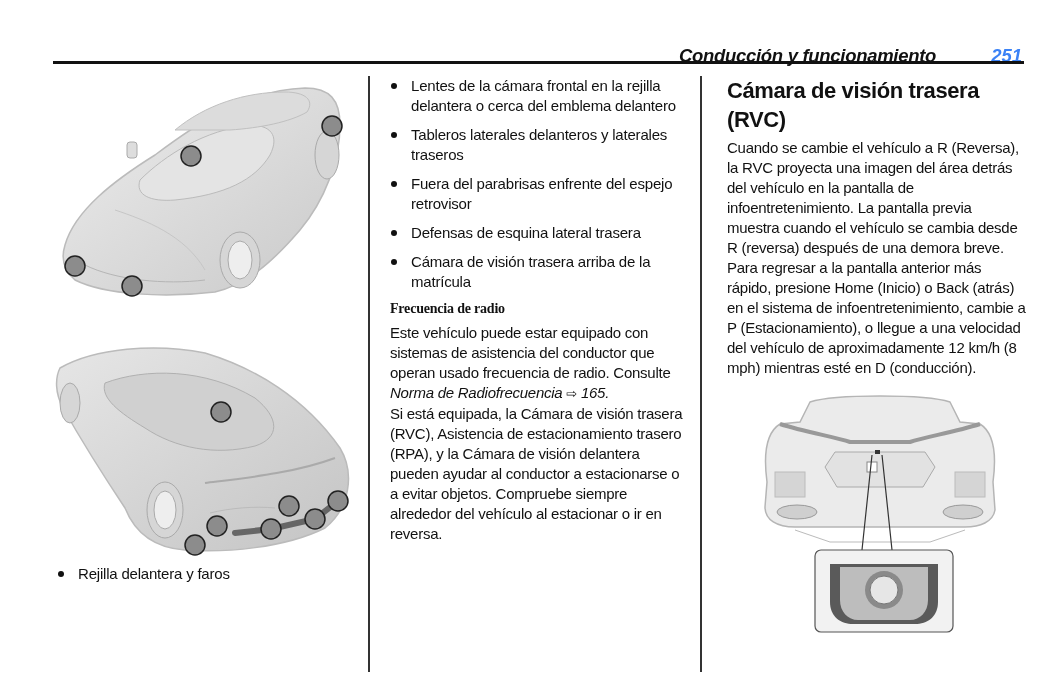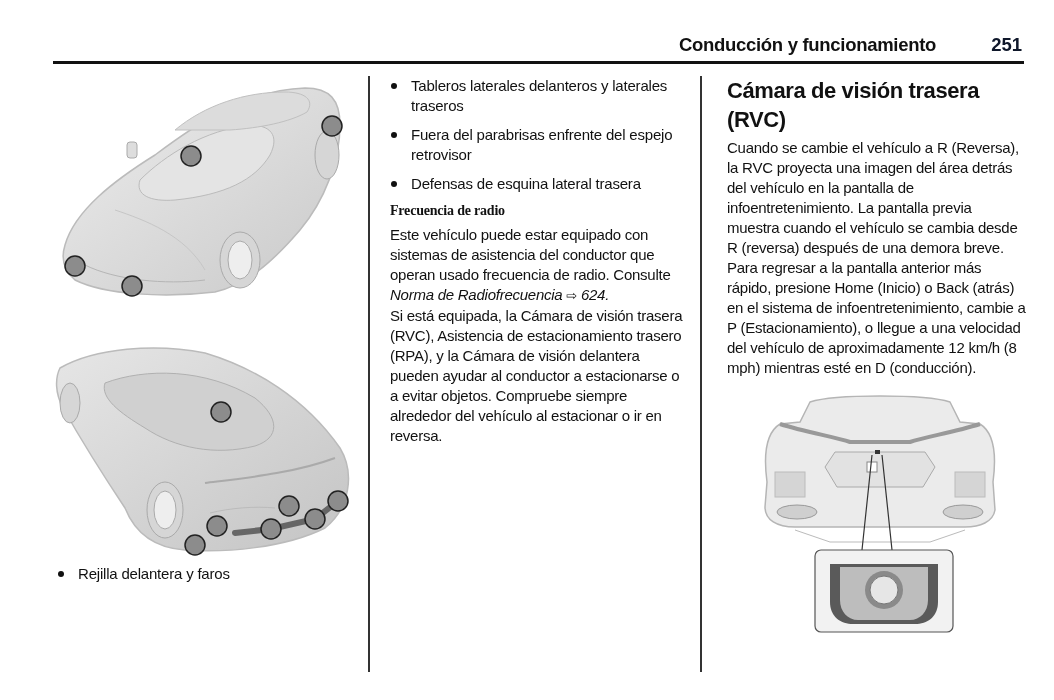--- a/index.html
+++ b/index.html
@@ -1,21 +1,21 @@
 <!DOCTYPE html>
 <html><head>
   <meta charset="utf-8">
   <style>
     * { box-sizing: border-box; margin: 0; padding: 0; }
     html, body { width: 1054px; height: 700px; background: #ffffff; overflow: hidden; }
     body { position: relative; font-family: "Liberation Sans", sans-serif; color: #111; }
 
-    .header { position: absolute; left: 53px; top: 32px; width: 971px; height: 34px; }
+    .header { position: absolute; left: 53px; top: 43px; width: 971px; height: 34px; font-style: italic; }
     .header .title { position: absolute; right: 88px; top: 2px; font-size: 18.5px; font-weight: bold; letter-spacing: -0.3px; color: #111; }
-    .header .page { position: absolute; right: 2px; top: 2px; font-size: 18.5px; font-weight: bold; color: #0f172a; }
+    .header .page { position: absolute; right: 2px; top: 2px; font-size: 18.5px; font-weight: bold; color: #3b82f6; }
     .header-rule { position: absolute; left: 53px; top: 61px; width: 971px; height: 3px; background: #111; }
 
     .col-divider { position: absolute; top: 76px; width: 1.5px; height: 596px; background: #333; }
     .div1 { left: 368px; }
     .div2 { left: 700px; }
 
     .col { position: absolute; }
     .col1 { left: 55px; top: 70px; width: 305px; }
     .col2 { left: 390px; top: 76px; width: 300px; }
     .col3 { left: 727px; top: 76px; width: 300px; }
@@ -97,31 +97,33 @@
     </svg>
   </div>
 
   <ul class="bullets" style="margin-top: 6px; padding-left: 0;">
     <li>Rejilla delantera y faros</li>
   </ul>
 </div>
 
 <div class="col col2">
   <ul class="bullets" style="margin-left: -2px;">
+    <li>Lentes de la cámara frontal en la rejilla delantera o cerca del emblema delantero</li>
     <li>Tableros laterales delanteros y laterales traseros</li>
     <li>Fuera del parabrisas enfrente del espejo retrovisor</li>
     <li>Defensas de esquina lateral trasera</li>
+    <li>Cámara de visión trasera arriba de la matrícula</li>
   </ul>
 
   <div class="subhead">Frecuencia de radio</div>
   <p class="body" style="margin-top: 6px;">
     <span>Este vehículo puede estar equipado con sistemas de asistencia del conductor que operan usado frecuencia de radio. Consulte</span><br>
     <em>Norma de Radiofrecuencia</em>
     <span style="font-size: 13px;">⇨</span>
-    <em>624.</em>
+    <em>165.</em>
   </p>
 
   <p class="body">Si está equipada, la Cámara de visión trasera (RVC), Asistencia de estacionamiento trasero (RPA), y la Cámara de visión delantera pueden ayudar al conductor a estacionarse o a evitar objetos. Compruebe siempre alrededor del vehículo al estacionar o ir en reversa.</p>
 </div>
 
 <div class="col col3">
   <h2 class="section first">Cámara de visión trasera (RVC)</h2>
   <p class="body">Cuando se cambie el vehículo a R (Reversa), la RVC proyecta una imagen del área detrás del vehículo en la pantalla de infoentretenimiento. La pantalla previa muestra cuando el vehículo se cambia desde R (reversa) después de una demora breve. Para regresar a la pantalla anterior más rápido, presione Home (Inicio) o Back (atrás) en el sistema de infoentretenimiento, cambie a P (Estacionamiento), o llegue a una velocidad del vehículo de aproximadamente 12 km/h (8 mph) mientras esté en D (conducción).</p>
 
   <div class="fig" style="margin-top: 14px; margin-left: 28px;">

